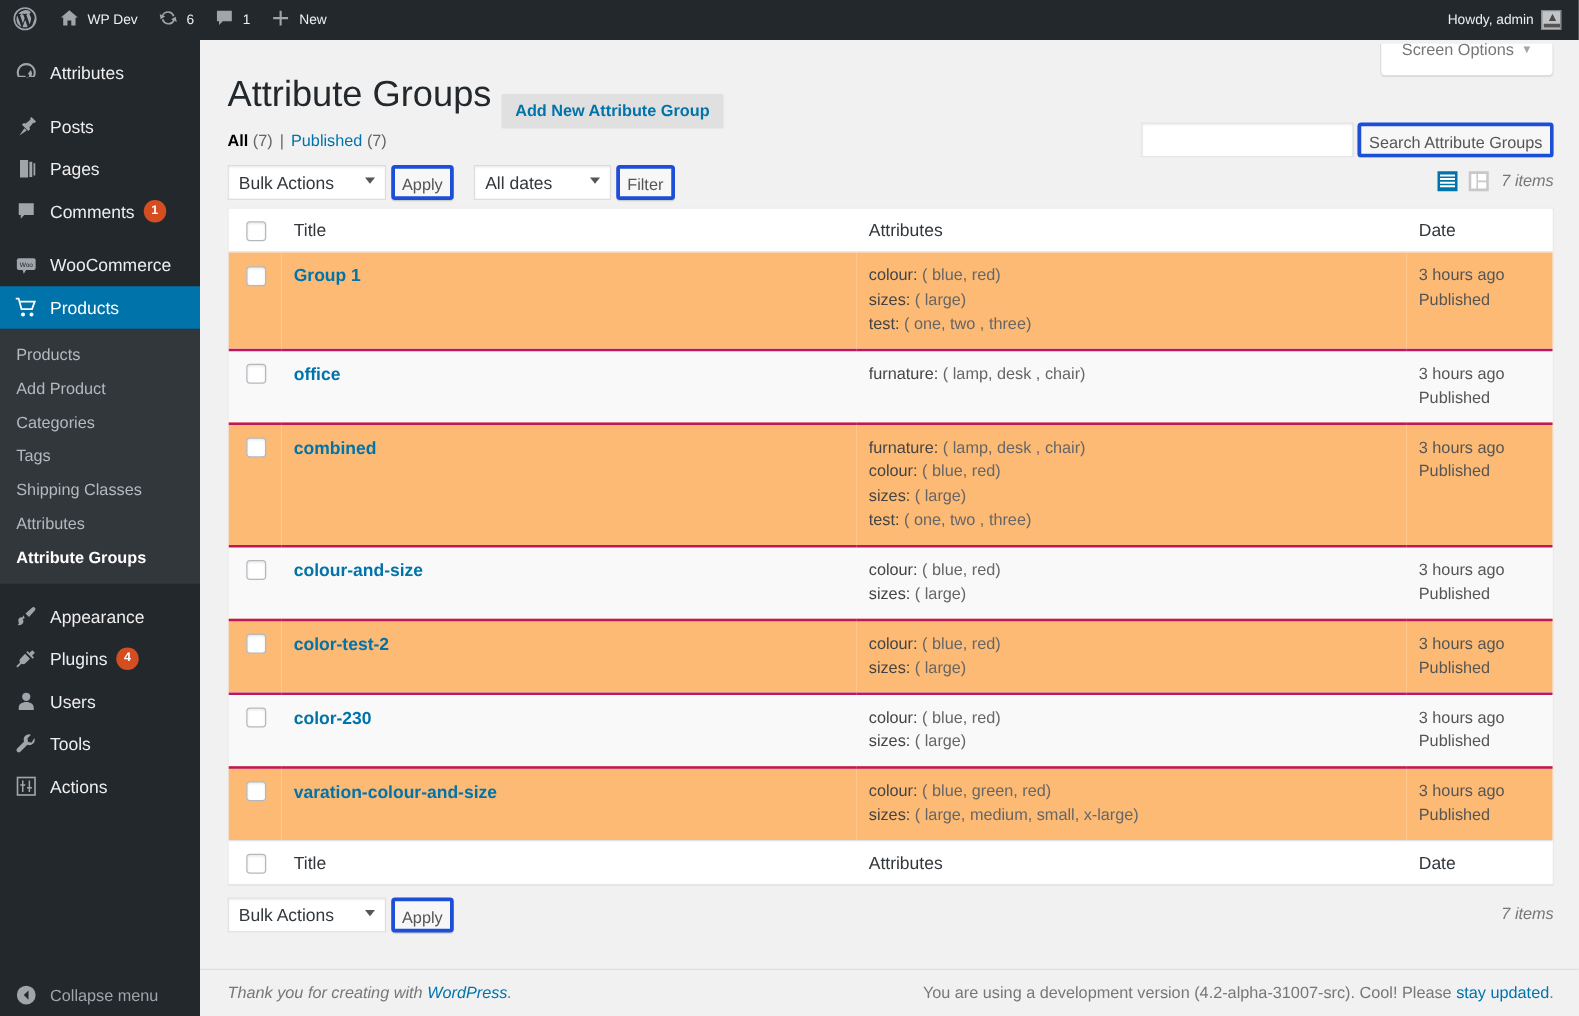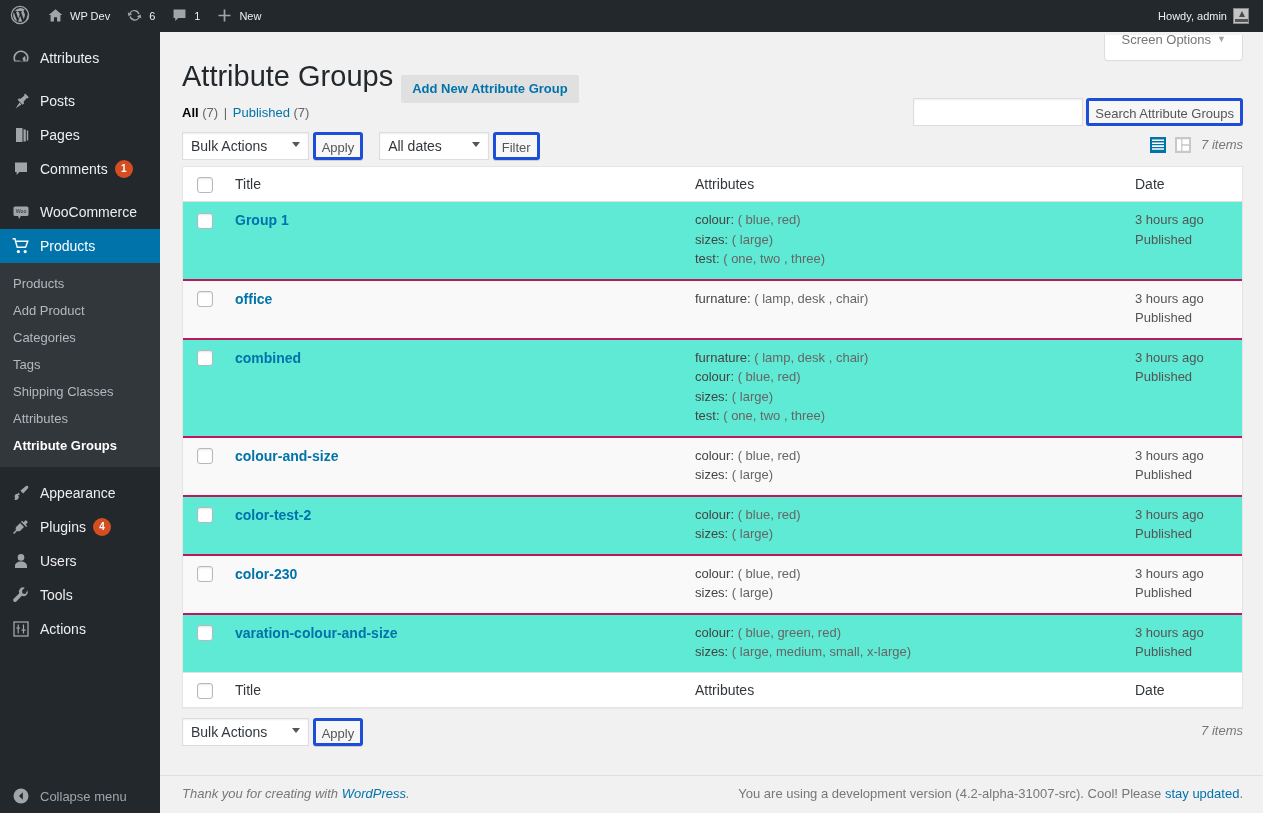--- a/index.html
+++ b/index.html
@@ -309,21 +309,21 @@
   .col-title { width: 460px; }
   .col-attrs { width: 440px; }
   .col-date { width: auto; }
 
   table.wp-list-table tbody td {
     padding: 8px 10px 10px;
     vertical-align: top;
     line-height: 1.5;
     color: #555;
   }
-  table.wp-list-table tbody tr { background: #5eead4; }
+  table.wp-list-table tbody tr { background: #fdba74; }
   table.wp-list-table tbody tr.alt { background: #f9f9f9; }
   table.wp-list-table tbody tr td { border-top: 2px solid #be185d; }
   table.wp-list-table tbody tr:first-child td { border-top: none; }
 
   .row-title {
     color: #0073aa;
     font-size: 14px;
     font-weight: bold;
     text-decoration: none;
   }

